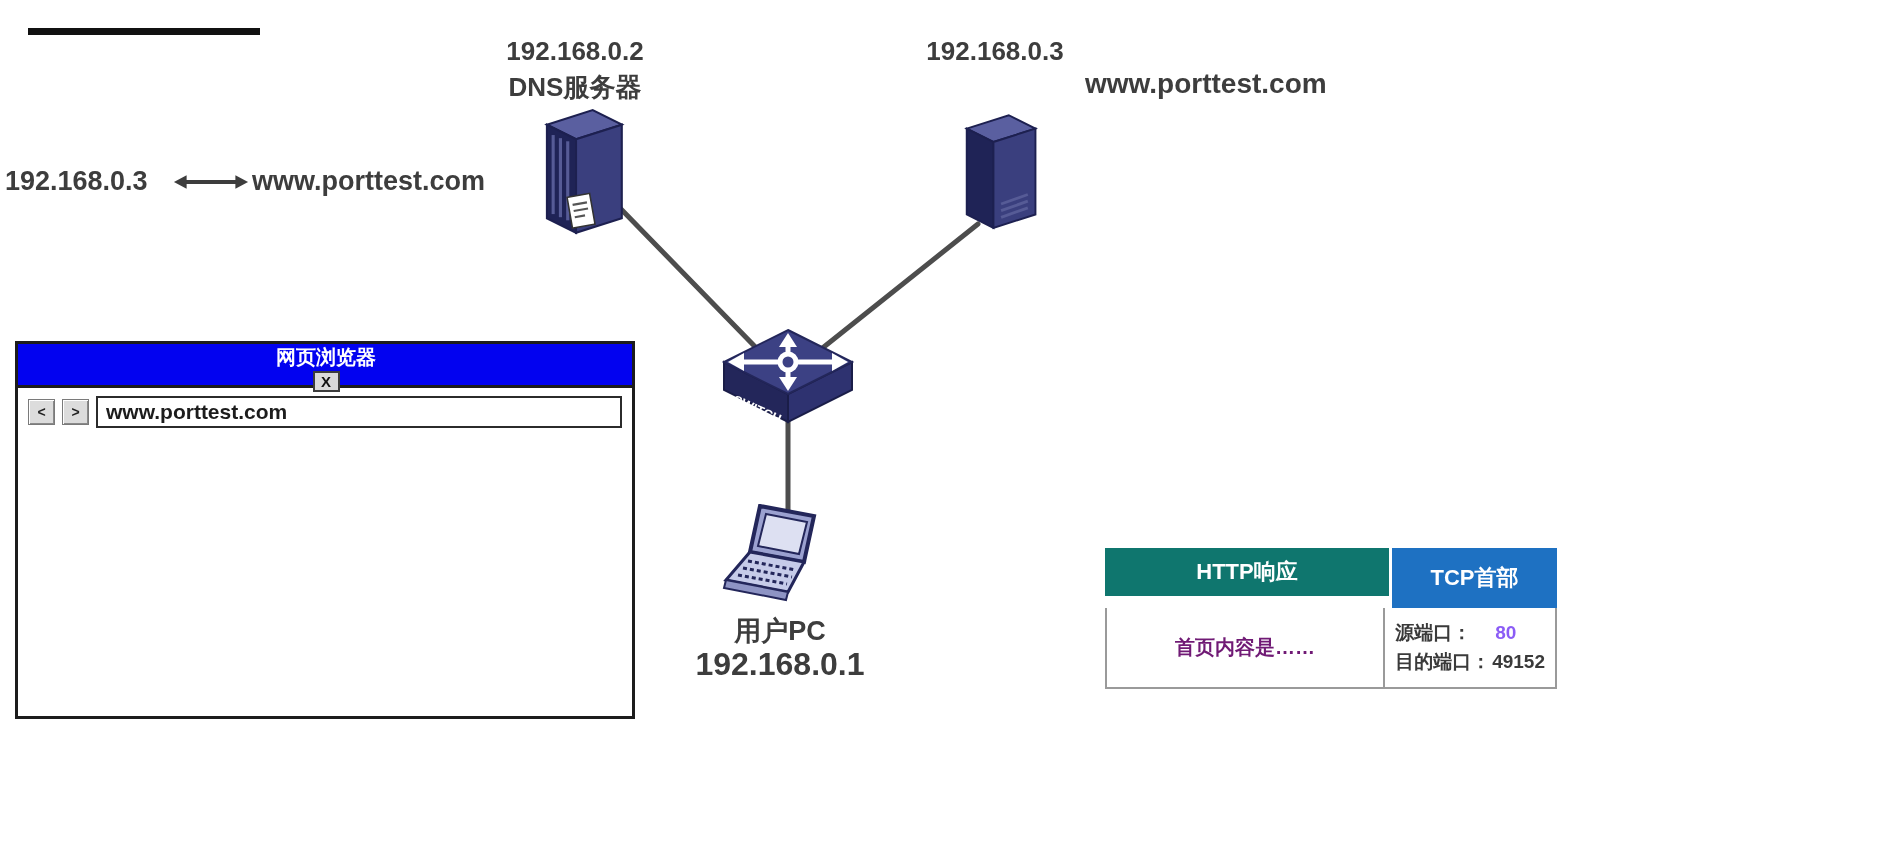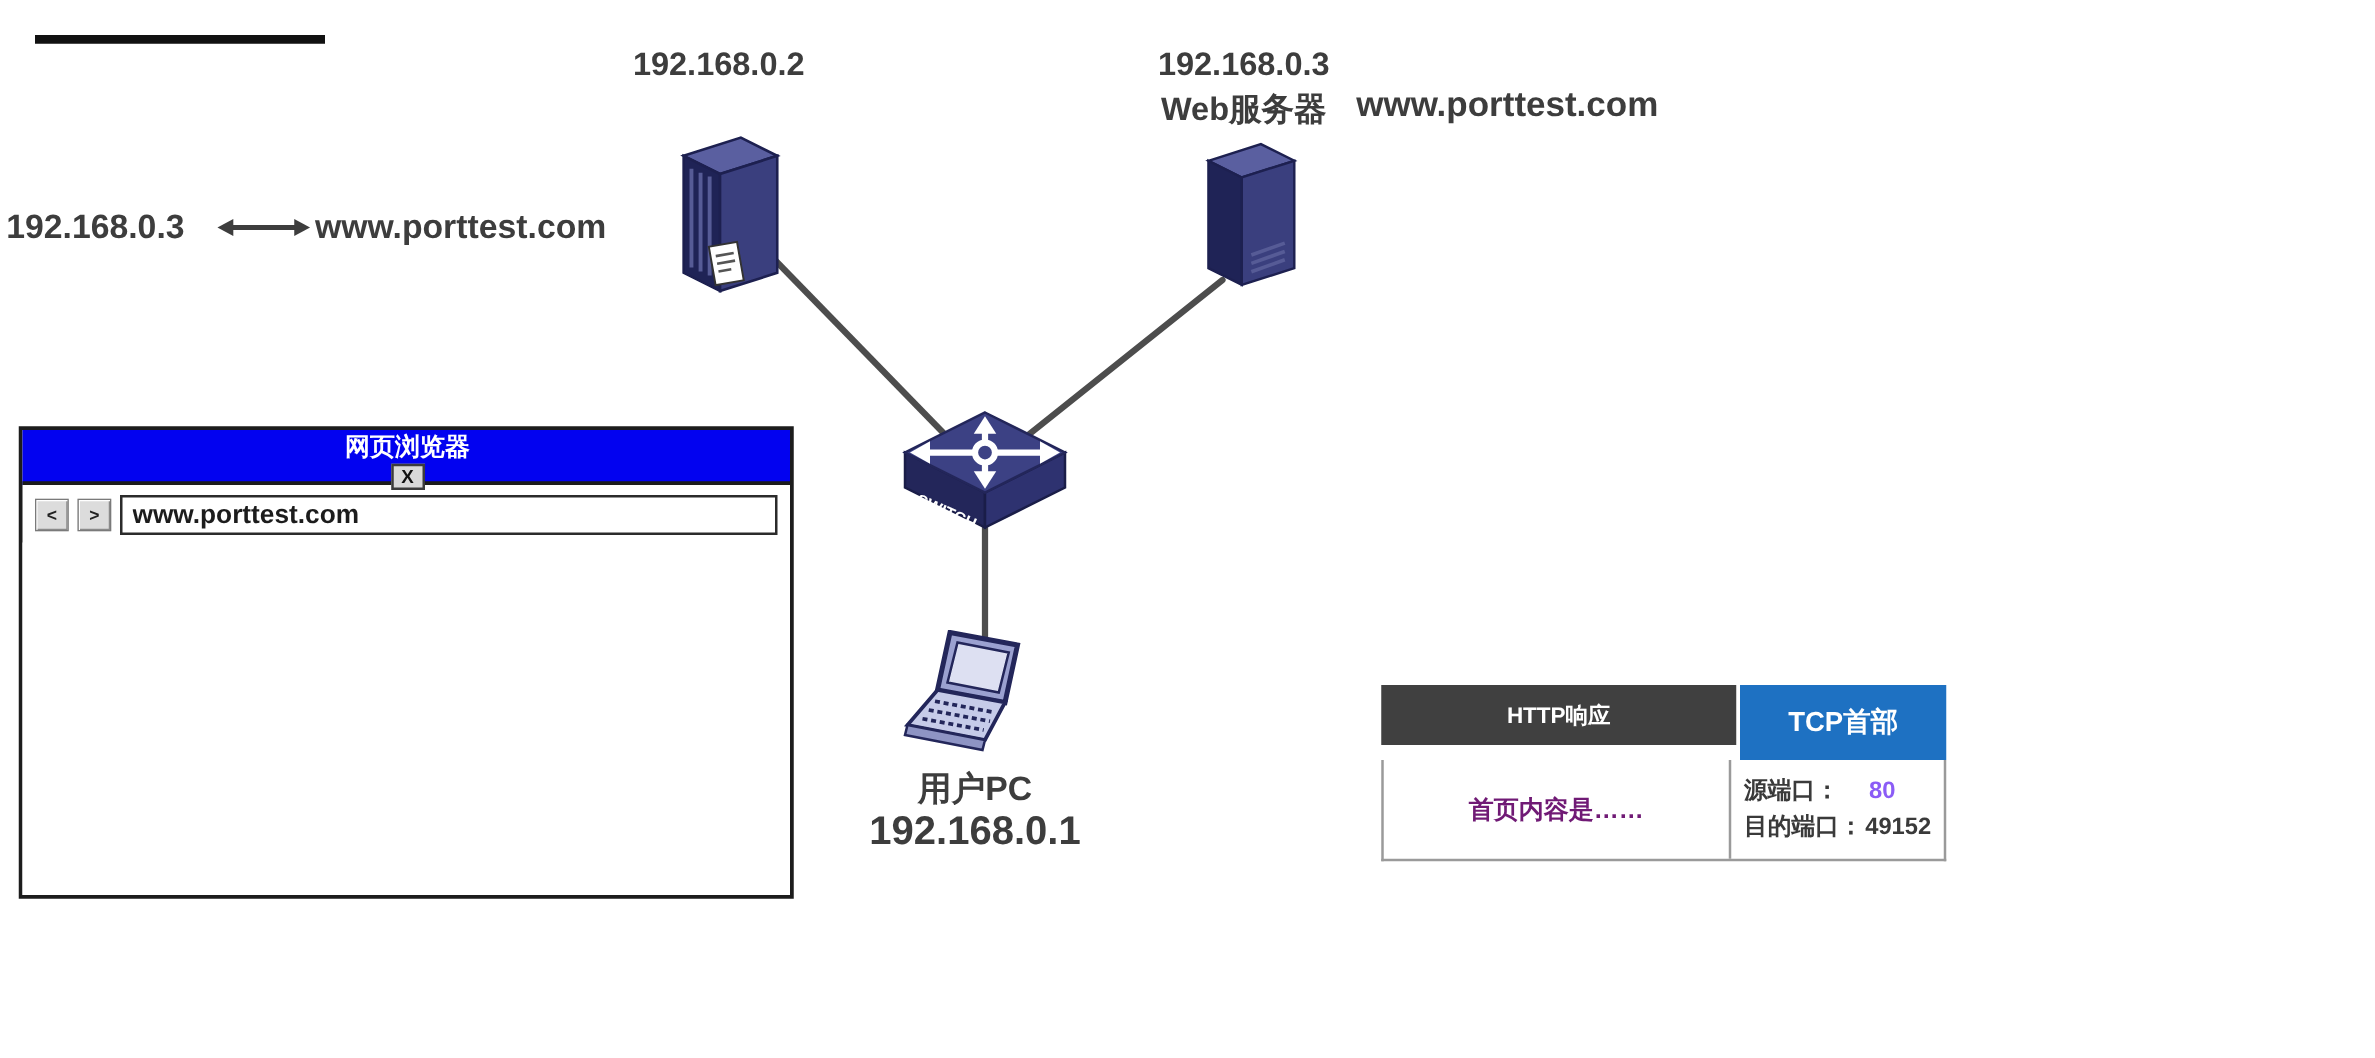--- a/index.html
+++ b/index.html
@@ -33,22 +33,22 @@
              box-shadow:inset 1px 1px 0 #ffffff, inset -1px -1px 0 #8a8a8a;
              display:flex; align-items:center; justify-content:center;
              font-weight:bold; font-size:14px; color:#222; cursor:pointer; }
   .address-input { flex:1; height:32px; border:2px solid #2b2b2b; font-family:inherit;
                    font-size:21px; font-weight:bold; color:#1c1c1c; padding:0 8px; outline:none; }
   .browser-body { flex:1; background:#ffffff; }
 
   
   .packet-table { position:absolute; left:1105px; top:520px; width:452px; }
   .pt-header { display:flex; }
-  .pt-h-left { width:287px; height:48px; background:#404040; color:#ffffff; font-weight:bold;
-               font-size:18px; display:flex; align-items:center; justify-content:center;
+  .pt-h-left { width:287px; height:48px; background:#0f766e; color:#ffffff; font-weight:bold;
+               font-size:22px; display:flex; align-items:center; justify-content:center;
                border-right:3px solid #ffffff; }
   .pt-h-right { flex:1; height:60px; background:#1e71c2; color:#ffffff; font-weight:bold;
                 font-size:22px; display:flex; align-items:center; justify-content:center; }
   .pt-body { display:flex; border:2px solid #9a9a9a; border-top:none; background:#ffffff; }
   .pt-b-left { width:287px; display:flex; align-items:center; justify-content:center;
                font-weight:bold; font-size:20px; color:#701a75; border-right:2px solid #9a9a9a; }
   .pt-b-right { flex:1; padding:10px 10px; font-weight:bold; font-size:19px; color:#3a3a3a; }
   .pt-row { display:flex; align-items:baseline; line-height:1.55; white-space:nowrap; }
   .port-red { color:#8b5cf6; margin-left:24px; }
   .port-dark { color:#3a3a3a; margin-left:2px; }
@@ -60,37 +60,37 @@
 
   <div class="artifact"></div>
 
   <svg id="wires">
     <line x1="618" y1="178" x2="768" y2="332" stroke="#4d4d4d" stroke-width="5" stroke-linecap="round"></line>
     <line x1="978" y1="196" x2="810" y2="330" stroke="#4d4d4d" stroke-width="5" stroke-linecap="round"></line>
     <line x1="788" y1="386" x2="788" y2="484" stroke="#4d4d4d" stroke-width="5" stroke-linecap="round"></line>
   </svg>
 
   <div class="lbl centered" style="left:460px; top:8px; width:230px; font-size:26px;">192.168.0.2</div>
+  <div class="lbl centered" style="left:460px; top:42px; width:230px; font-size:26px;">DNS服务器</div>
   <svg class="icon" style="left:515px; top:80px;" width="120" height="130" viewBox="0 0 110 125">
     <polygon points="28,16 72,2 100,16 56,30" fill="#5a5fa0" stroke="#1d2050" stroke-width="2"></polygon>
     <polygon points="28,16 56,30 56,120 28,106" fill="#1f2356" stroke="#1d2050" stroke-width="2"></polygon>
     <polygon points="56,30 100,16 100,106 56,120" fill="#3a3f7e" stroke="#1d2050" stroke-width="2"></polygon>
     <line x1="34" y1="26" x2="34" y2="102" stroke="#565b96" stroke-width="3"></line>
     <line x1="41" y1="29" x2="41" y2="105" stroke="#565b96" stroke-width="3"></line>
     <line x1="48" y1="32" x2="48" y2="108" stroke="#565b96" stroke-width="3"></line>
     <g transform="rotate(-10 60 100)">
       <rect x="50" y="84" width="22" height="30" fill="#ffffff" stroke="#333" stroke-width="1.5"></rect>
       <line x1="54" y1="92" x2="68" y2="92" stroke="#555" stroke-width="2"></line>
       <line x1="54" y1="98" x2="68" y2="98" stroke="#555" stroke-width="2"></line>
       <line x1="54" y1="104" x2="64" y2="104" stroke="#555" stroke-width="2"></line>
     </g>
   </svg>
 
   <div class="lbl centered" style="left:880px; top:8px; width:230px; font-size:26px;">192.168.0.3</div>
-  <div class="lbl centered" style="left:880px; top:42px; width:230px; font-size:26px;">Web服务器</div>
   <div class="lbl" style="left:1085px; top:40px; font-size:28px;">www.porttest.com</div>
   <svg class="icon" style="left:940px; top:80px;" width="105" height="130" viewBox="0 0 110 125">
     <polygon points="28,16 72,2 100,16 56,30" fill="#5a5fa0" stroke="#1d2050" stroke-width="2"></polygon>
     <polygon points="28,16 56,30 56,120 28,106" fill="#1f2356" stroke="#1d2050" stroke-width="2"></polygon>
     <polygon points="56,30 100,16 100,106 56,120" fill="#3a3f7e" stroke="#1d2050" stroke-width="2"></polygon>
     <line x1="64" y1="95" x2="92" y2="85" stroke="#565b96" stroke-width="3"></line>
     <line x1="64" y1="102" x2="92" y2="92" stroke="#565b96" stroke-width="3"></line>
     <line x1="64" y1="109" x2="92" y2="99" stroke="#565b96" stroke-width="3"></line>
   </svg>
 

